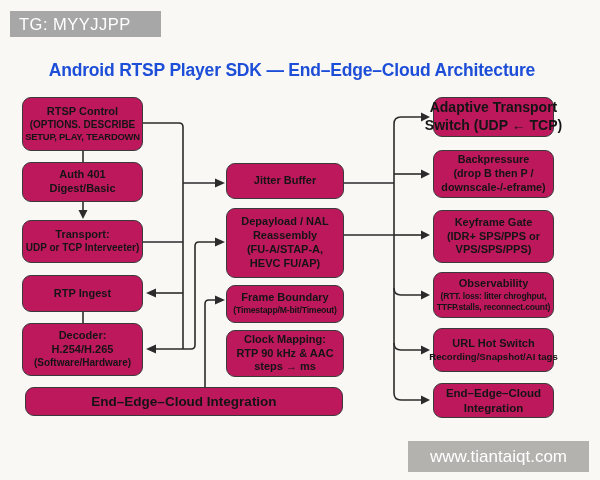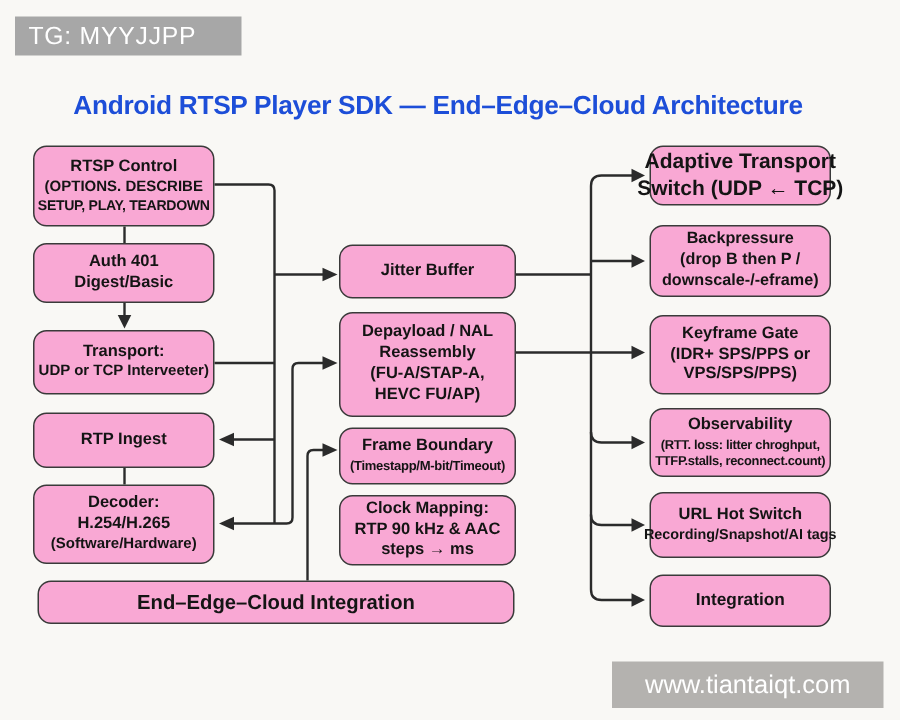--- a/index.html
+++ b/index.html
@@ -8,21 +8,21 @@
   #app{position:relative;width:600px;height:480px;background:#f9f8f5;}
   .badge{position:absolute;color:#ffffff;display:flex;align-items:center;
          font-weight:400;}
   #badge-tg{left:10px;top:11px;width:142px;height:26px;background:#a7a7a7;
             font-size:16.5px;padding-left:9px;letter-spacing:0.5px;}
   #badge-site{left:408px;top:441px;width:181px;height:31px;background:#b4b2af;
               font-size:17px;justify-content:center;text-align:right;}
   #title{position:absolute;left:0;top:60px;width:584px;text-align:center;
          font-size:17.5px;font-weight:700;color:#1d4ed8;letter-spacing:-0.2px;}
   svg#wires{position:absolute;left:0;top:0;}
-  .box{position:absolute;background:#f9a8d4;border:1.6px solid #3a3a3a;
+  .box{position:absolute;background:#be185d;border:1.6px solid #3a3a3a;
        border-radius:9px;display:flex;flex-direction:column;align-items:center;
        justify-content:center;text-align:center;color:#141414;font-weight:600;
        font-size:11px;line-height:1.27;box-sizing:border-box;padding:2px 1px;}
   .ln{display:block;white-space:nowrap;}
   
   #b-rtsp .l1{font-size:10px;}
   #b-rtsp .l2{font-size:9.4px;letter-spacing:-0.2px;}
   #b-transport .l1{font-size:10px;}
   #b-decoder .l2{font-size:10px;}
   #b-frame .l1{font-size:8.7px;letter-spacing:-0.2px;}
@@ -157,18 +157,19 @@
     <span class="ln l1">(RTT. loss: litter chroghput,</span>
     <span class="ln l2">TTFP.stalls, reconnect.count)</span>
   </div>
 
   <div class="box" id="b-url" style="left:433px;top:328px;width:121px;height:44px;">
     <span class="ln l0">URL Hot Switch</span>
     <span class="ln l1">Recording/Snapshot/AI tags</span>
   </div>
 
   <div class="box" id="b-eec" style="left:433px;top:383px;width:121px;height:35px;">
+    <span class="ln l0">End–Edge–Cloud</span>
     <span class="ln l1">Integration</span>
   </div>
 
   <div class="badge" id="badge-site">www.tiantaiqt.com</div>
 
 </div>
 
 </body></html>

